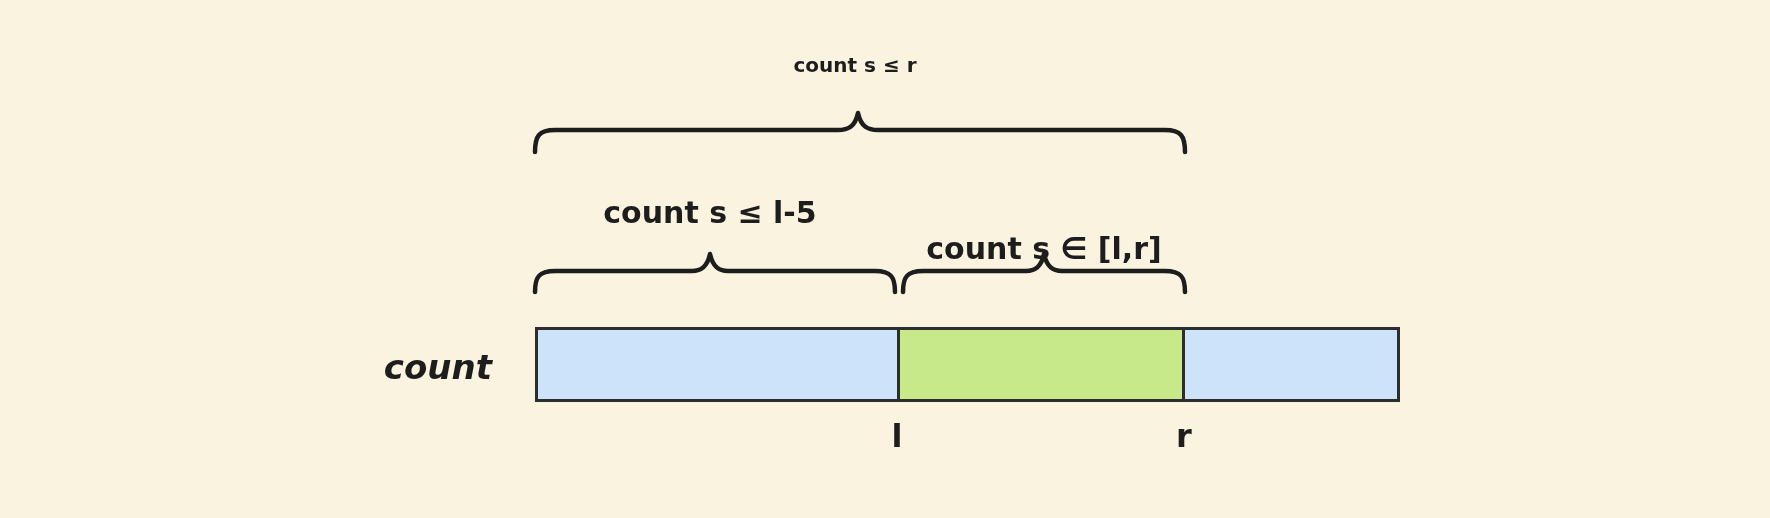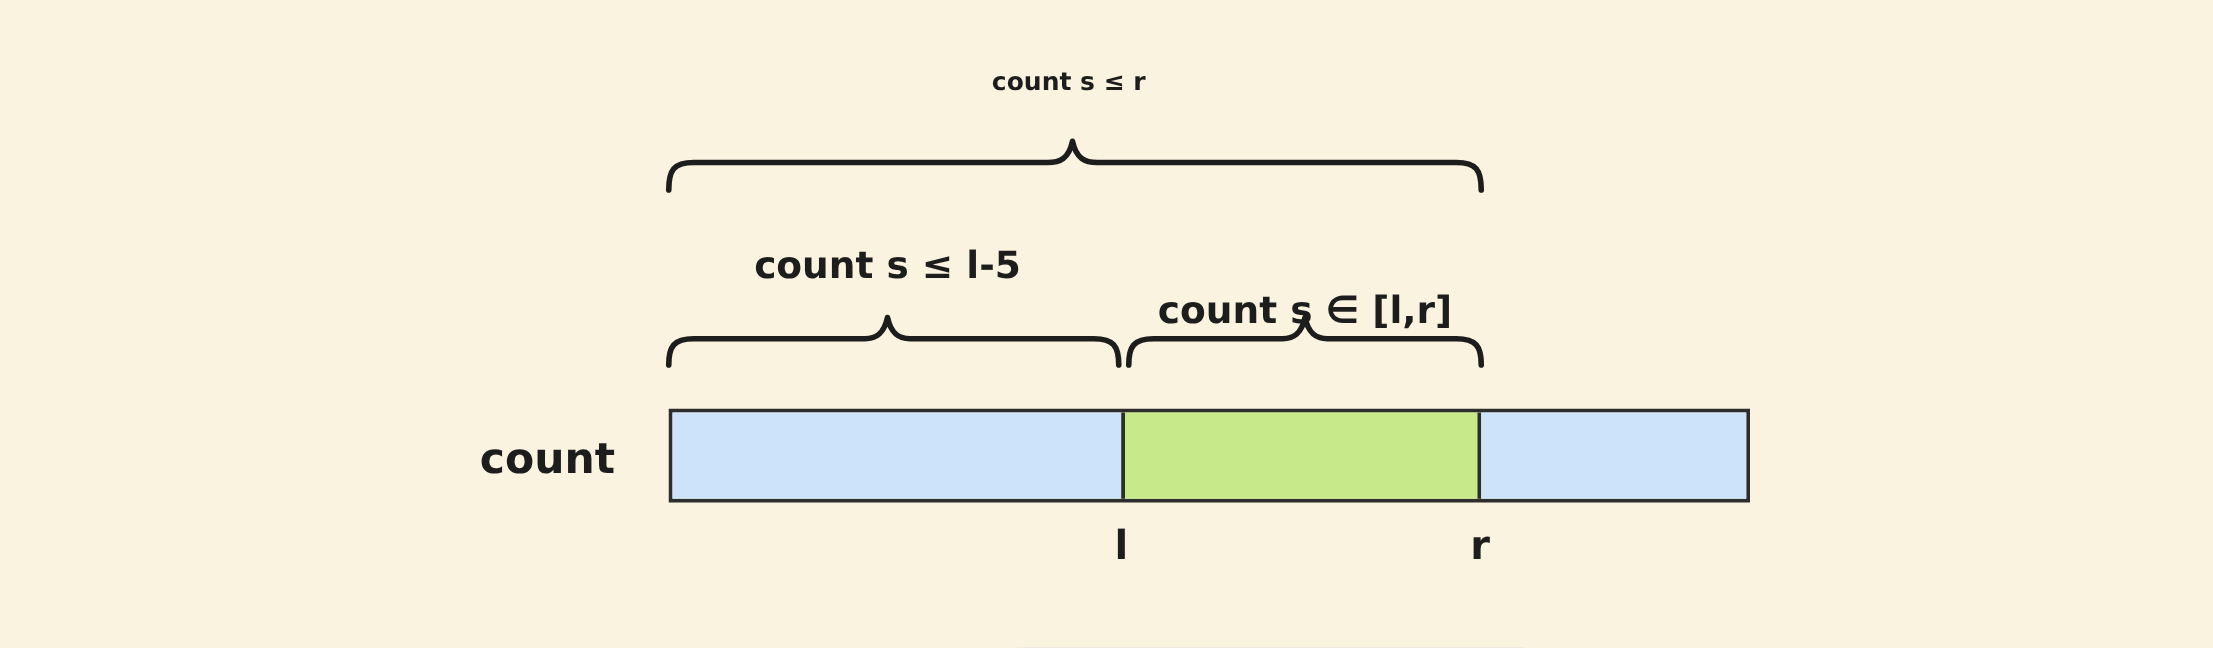--- a/index.html
+++ b/index.html
@@ -41,20 +41,21 @@
   .bar-label {
     position: absolute;
     left: 312px;
     top: 347px;
     width: 180px;
     text-align: right;
     font-weight: 700;
     font-size: 34px;
     line-height: 1.2;
     white-space: nowrap;
+    font-style: italic;
   }
   .count-bar {
     position: absolute;
     left: 535px;
     top: 327px;
     width: 865px;
     height: 75px;
     box-sizing: border-box;
     border: 3px solid #2d2d2d;
     display: flex;

